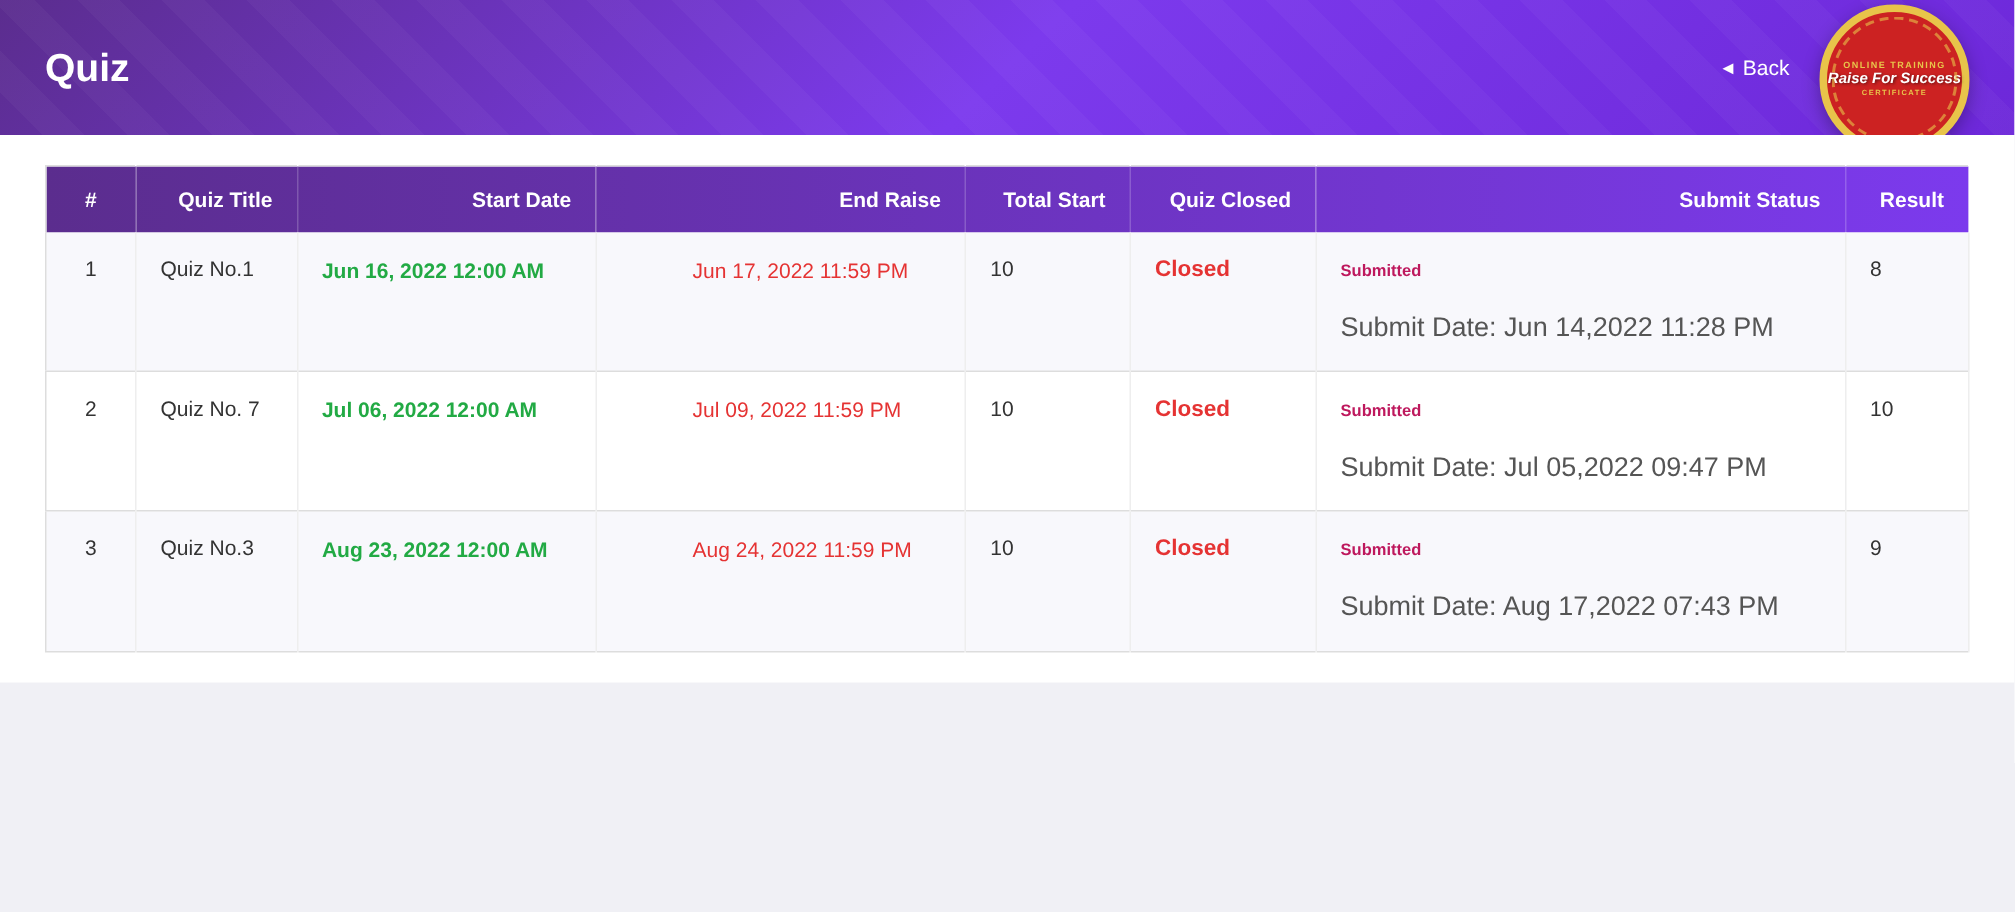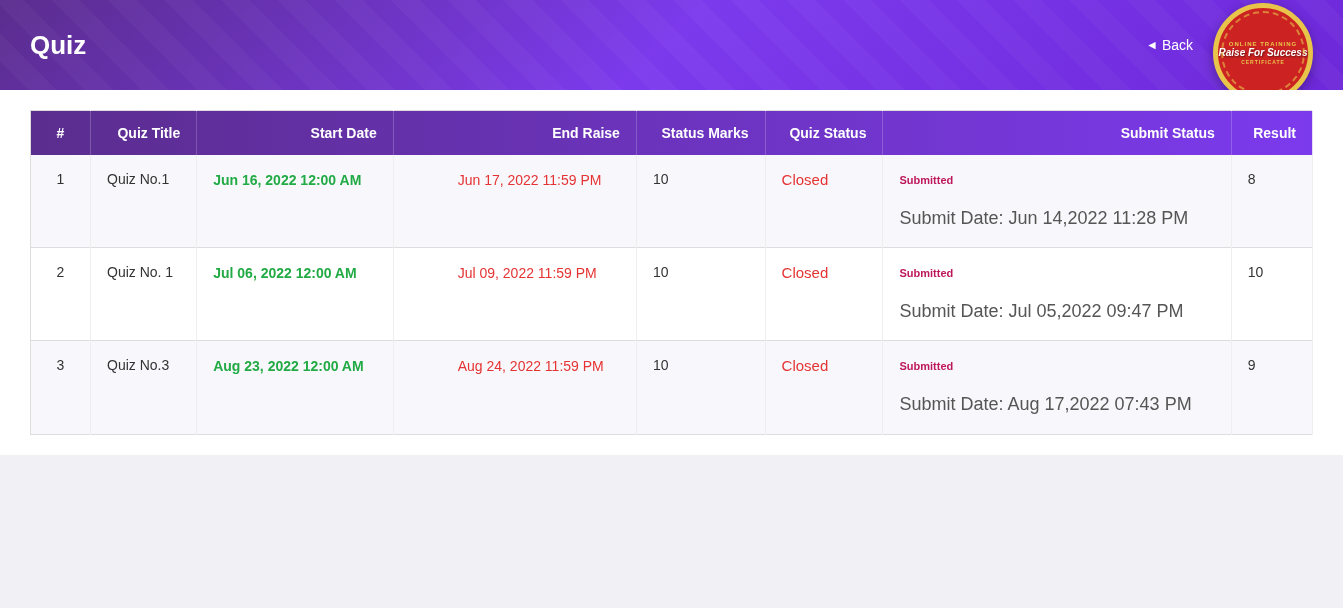--- a/index.html
+++ b/index.html
@@ -166,21 +166,21 @@
 
     .date-red {
       color: #e53333;
       font-weight: 500;
       line-height: 1.4;
       margin-left: 48px;
     }
 
     .status-closed {
       color: #e53333;
-      font-weight: 400;
+      font-weight: 700;
       font-size: 15px;
     }
 
     .submit-submitted {
       color: #be185d;
       font-weight: 600;
       font-size: 11px;
     }
 
     .submit-date {
@@ -211,22 +211,22 @@
 </div>
 
 <div class="table-container">
   <table>
     <thead>
       <tr>
         <th>#</th>
         <th>Quiz Title</th>
         <th>Start Date</th>
         <th>End Raise</th>
-        <th>Status Marks</th>
-        <th>Quiz Status</th>
+        <th>Total Start</th>
+        <th>Quiz Closed</th>
         <th>Submit Status</th>
         <th>Result</th>
       </tr>
     </thead>
     <tbody id="table-body">
     <tr>
       <td>1</td>
       <td>Quiz No.1</td>
       <td>
         <span class="date-green">Jun 16, 2022 12:00 AM</span>
@@ -241,21 +241,21 @@
       <td>
         <span class="submit-submitted">Submitted</span>
         <div class="submit-date">Submit Date: Jun 14,2022 11:28 PM</div>
       </td>
       <td>
         <span class="result-value">8</span>
       </td>
     </tr>
         <tr>
       <td>2</td>
-      <td>Quiz No. 1</td>
+      <td>Quiz No. 7</td>
       <td>
         <span class="date-green">Jul 06, 2022 12:00 AM</span>
       </td>
       <td>
         <span class="date-red">Jul 09, 2022 11:59 PM</span>
       </td>
       <td>10</td>
       <td>
         <span class="status-closed">Closed</span>
       </td>

